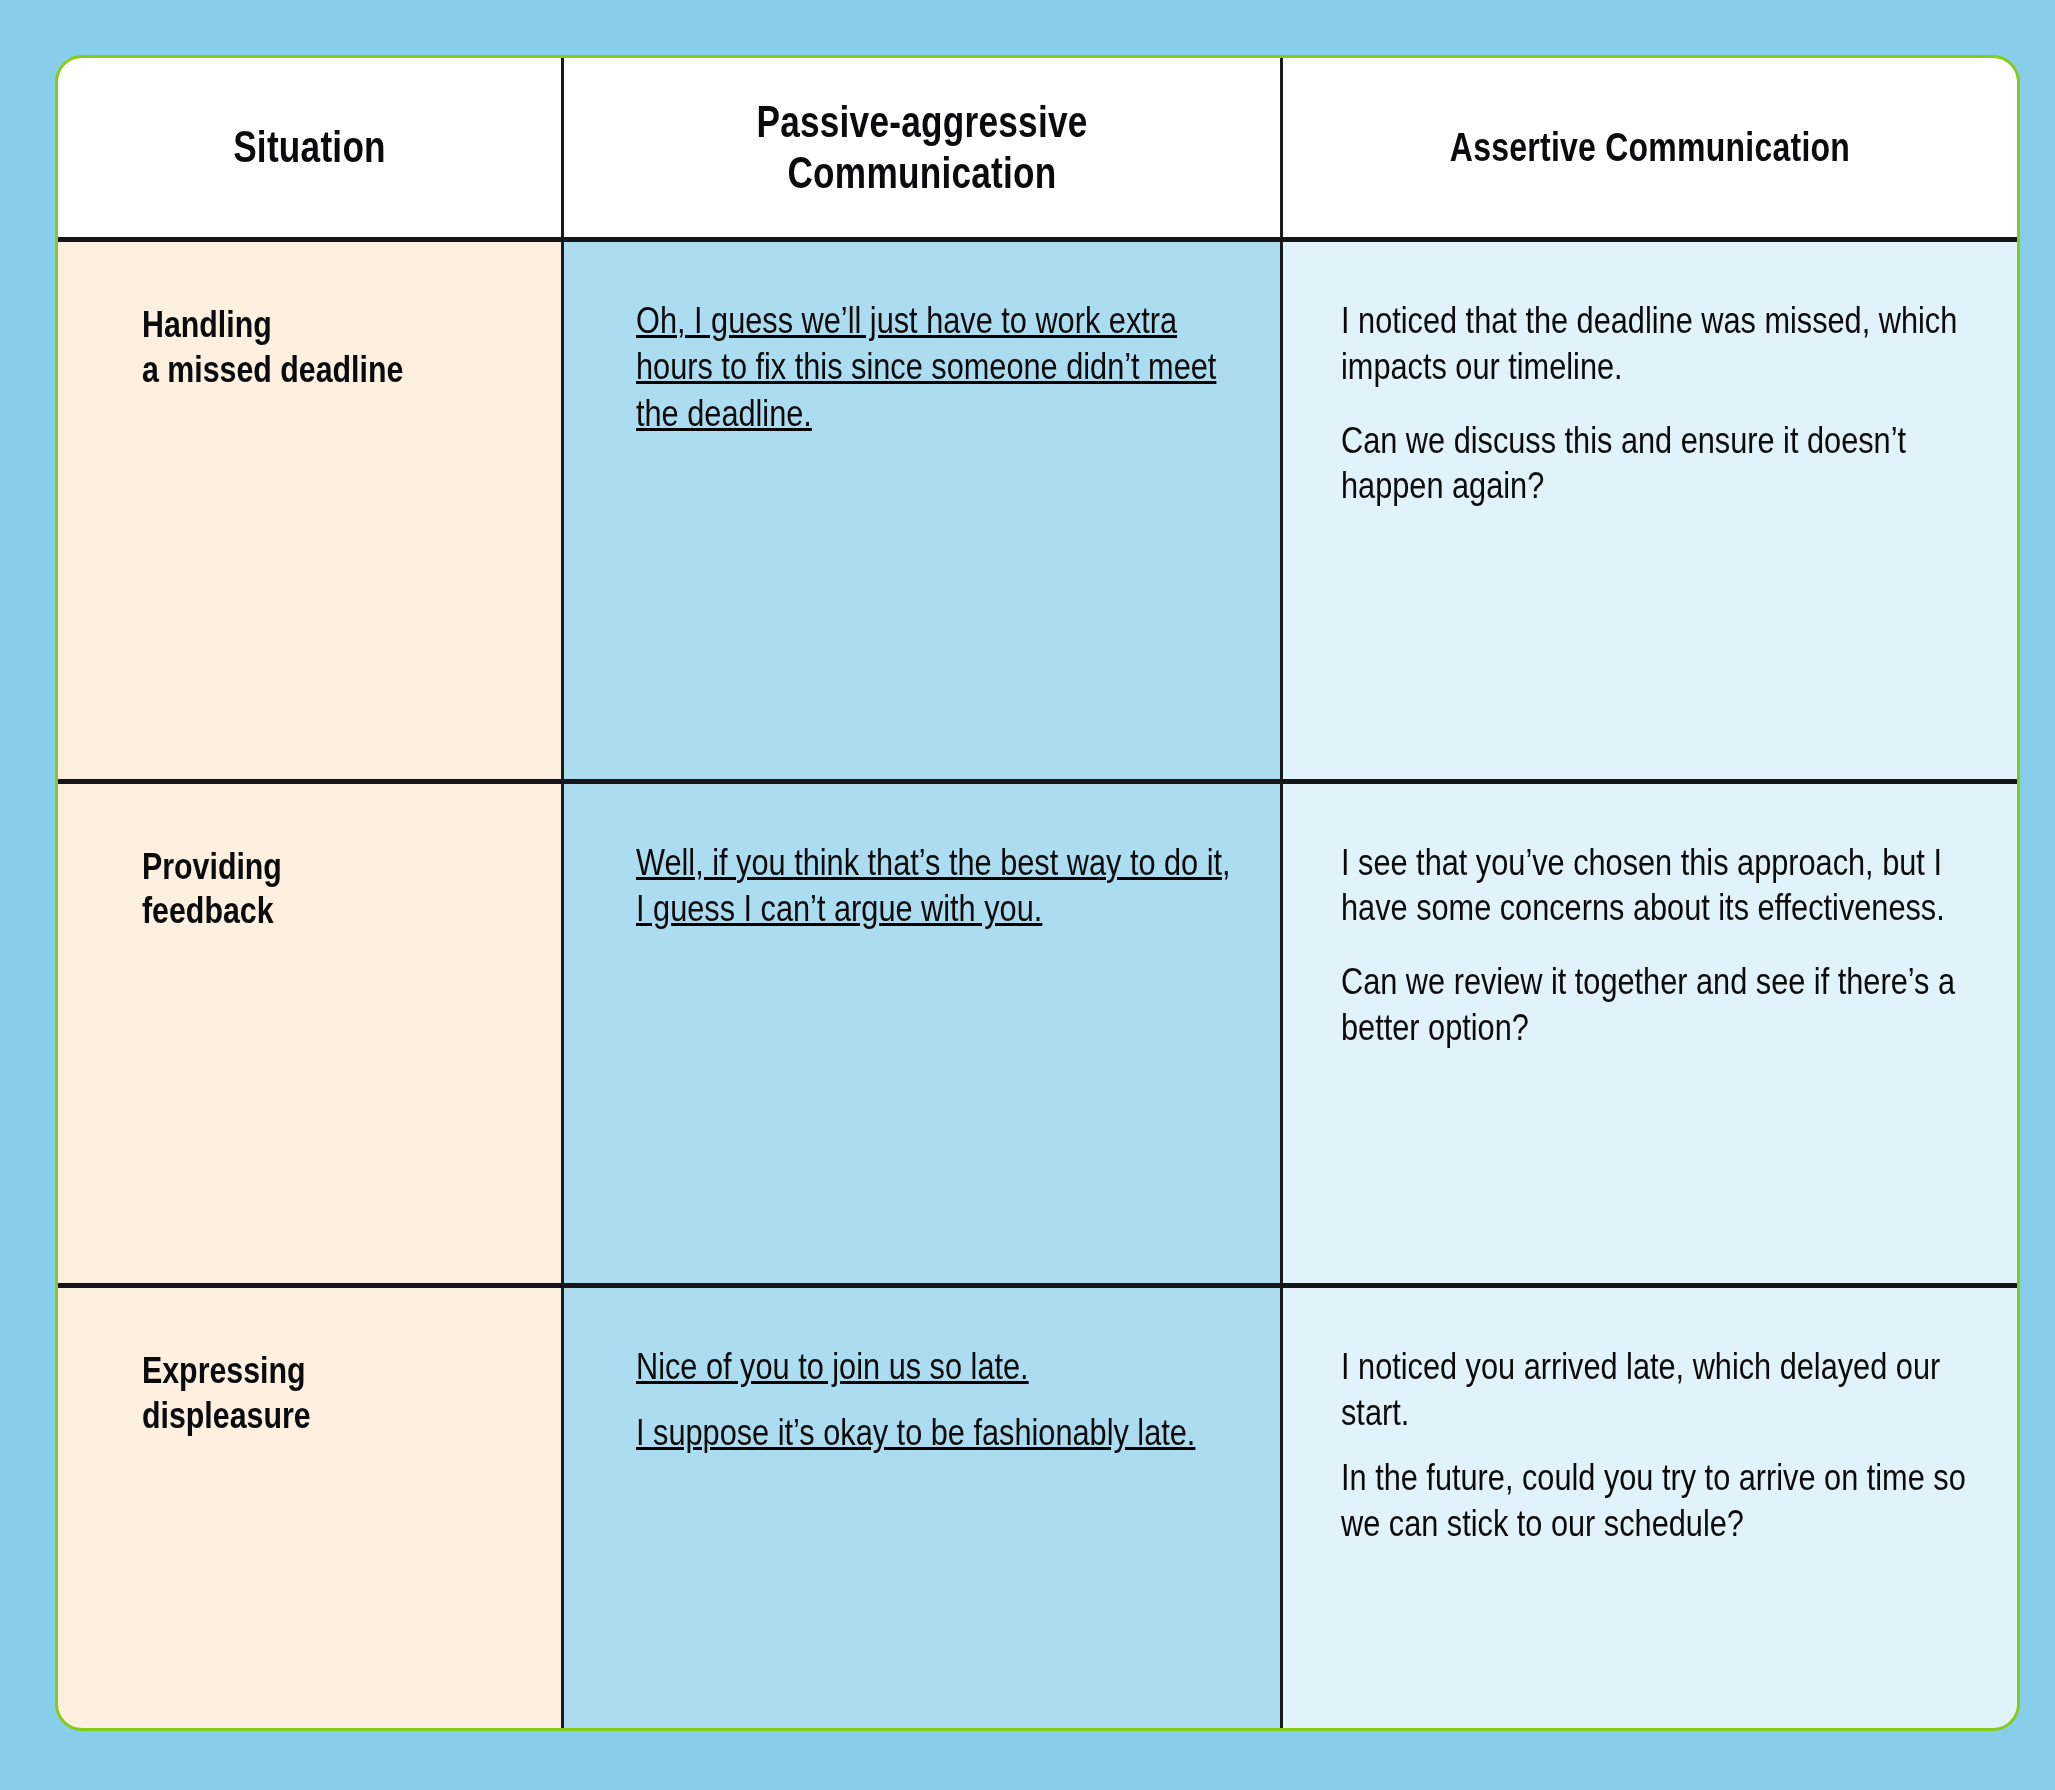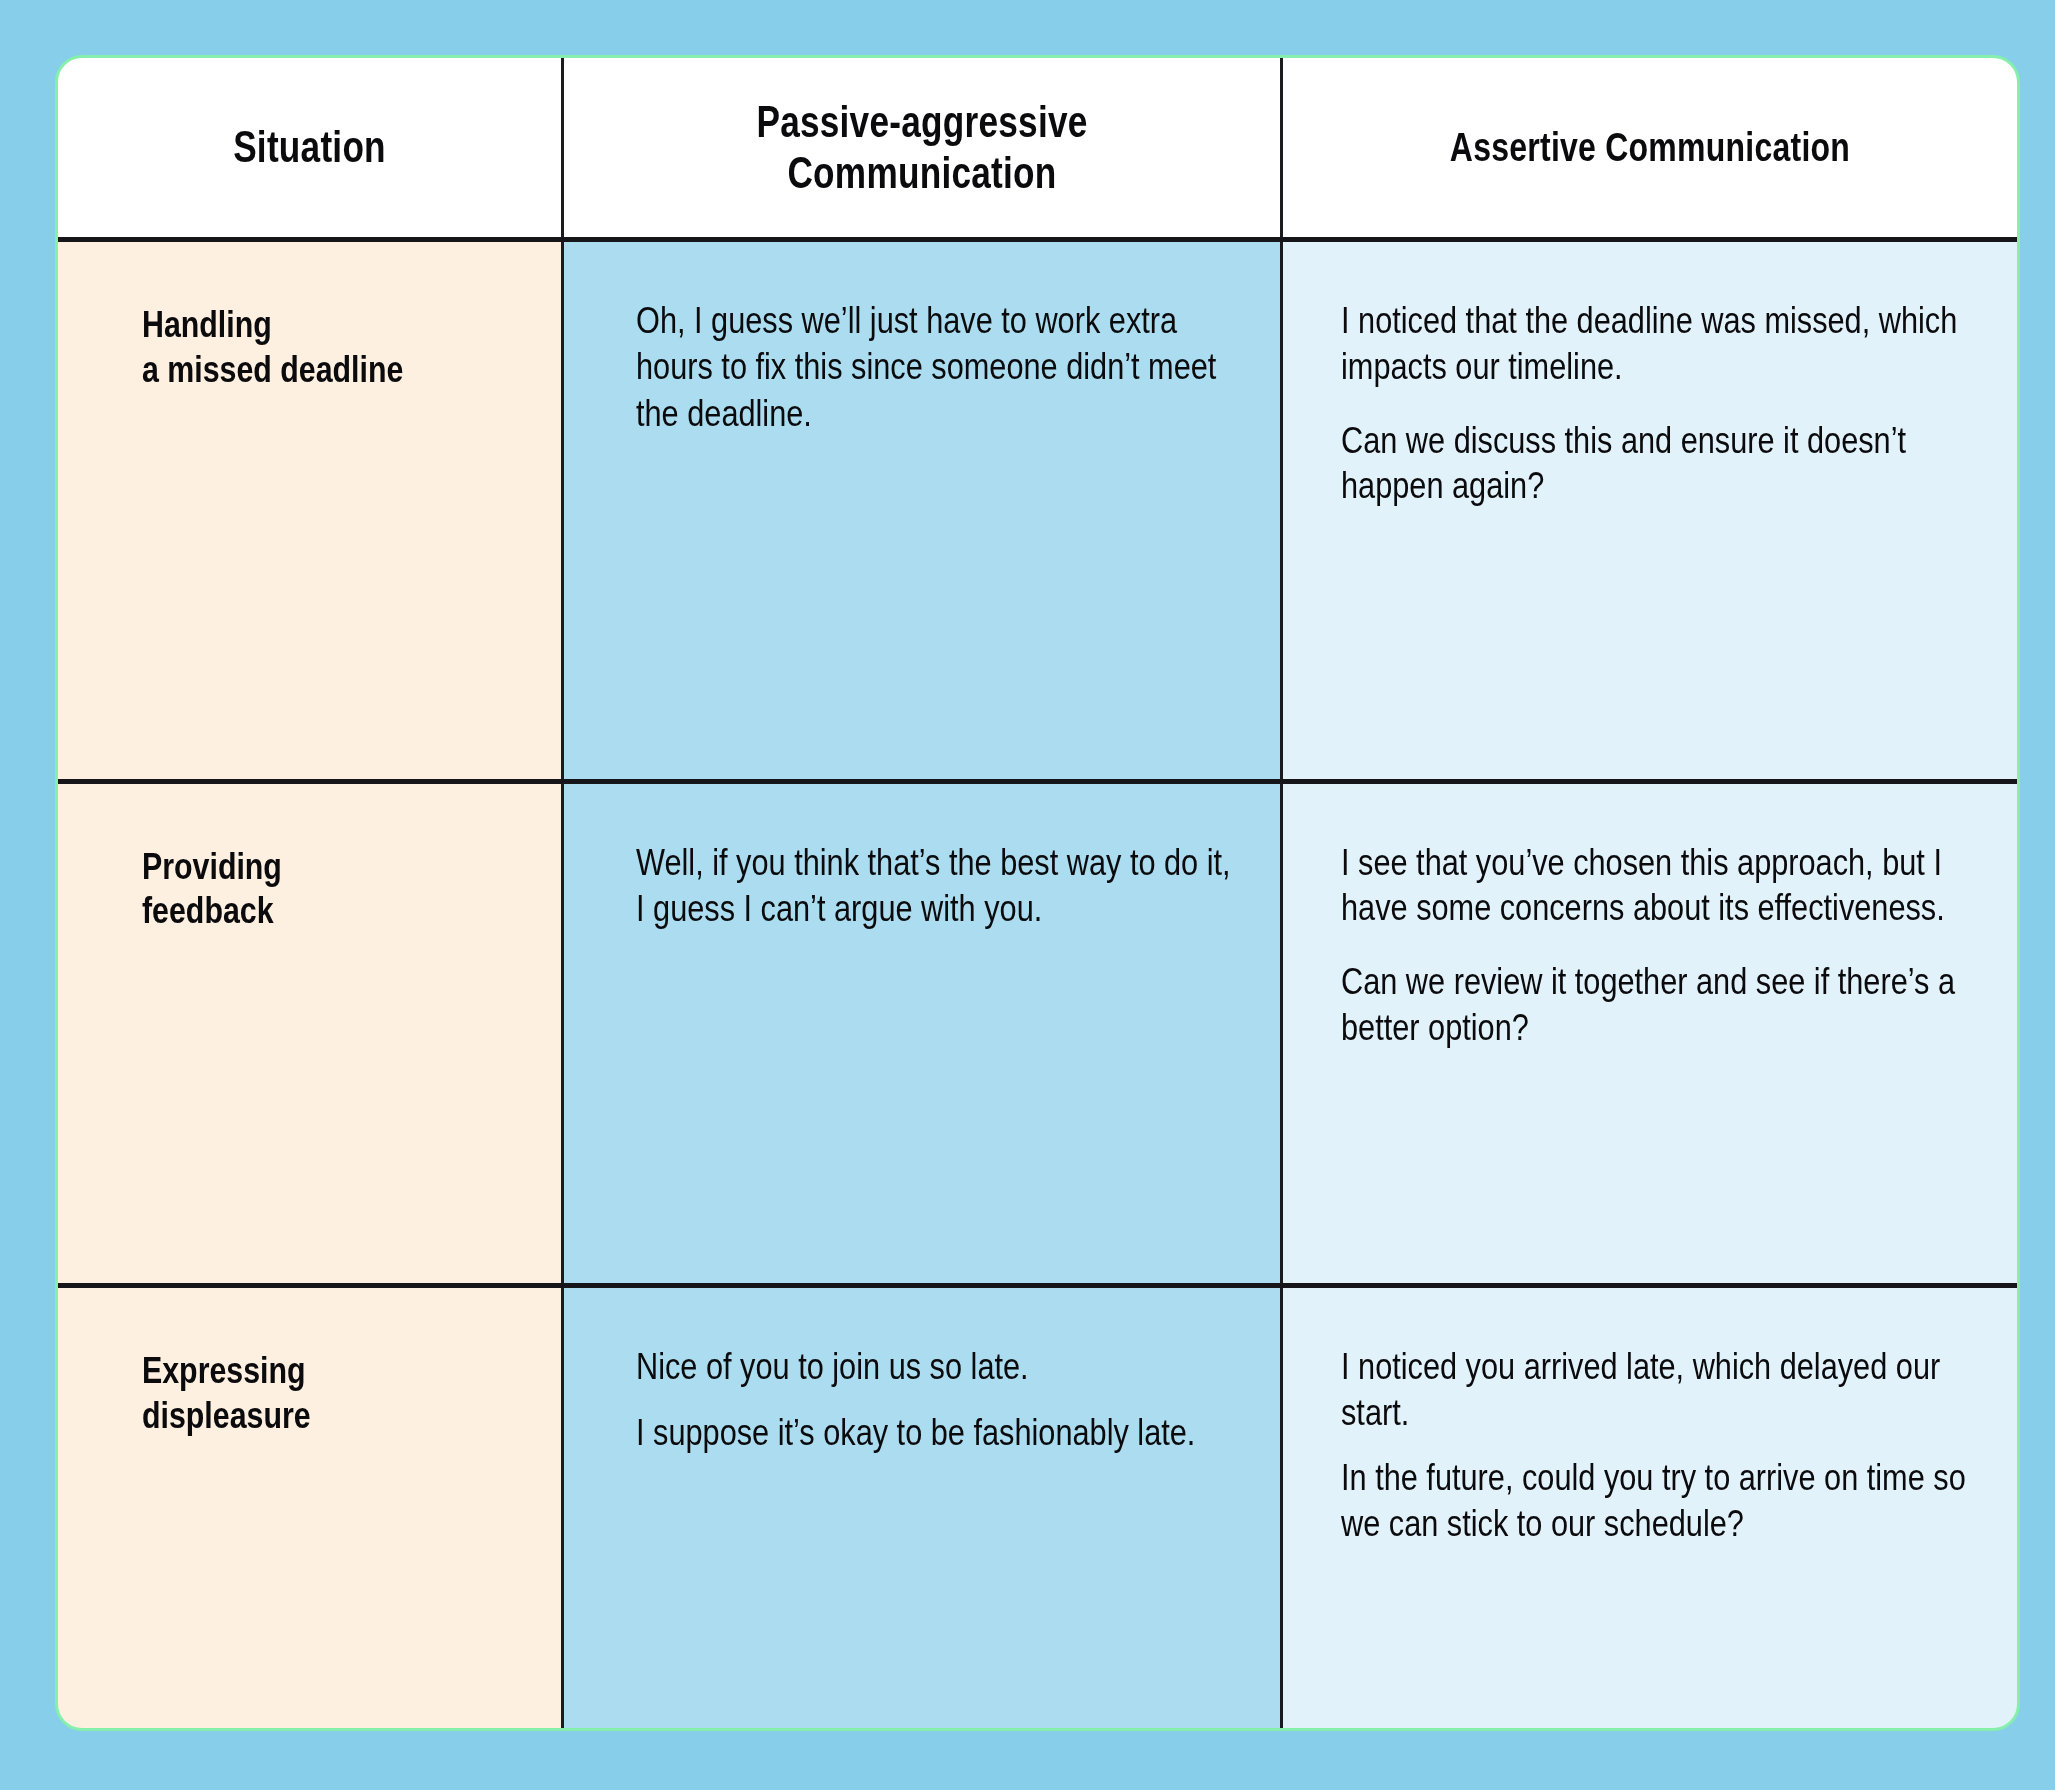--- a/index.html
+++ b/index.html
@@ -20,21 +20,21 @@
     height: 1790px;
     box-sizing: border-box;
     padding: 55px 39px 59px 55px;
   }
 
   .comparison-table {
     width: 1962px;
     height: 1676px;
     border-collapse: collapse;
     table-layout: fixed;
-    background: #86efac;
+    background: #84cc16;
     border: 3.9px solid #1a1a1f;
     border-radius: 27px;
     overflow: hidden;
     box-sizing: border-box;
   }
 
   .comparison-table col.c-situation { width: 506px; }
   .comparison-table col.c-passive  { width: 719px; }
   .comparison-table col.c-assert   { width: 737px; }
 
@@ -74,20 +74,21 @@
   tbody td:last-child { border-right: none; }
   tbody tr:last-child td { border-bottom: none; }
 
   td.situation-cell {
     background: #fdf0e0;
     padding: 61px 26px 26px 84px;
   }
   td.passive-cell {
     background: #abdcef;
     padding: 56px 45px 26px 72px;
+    text-decoration: underline;
   }
   td.assert-cell {
     background: #e2f2fb;
     padding: 56px 39px 26px 58px;
   }
 
   
   tr.row-1 td { height: 541px; }
   tr.row-2 td { height: 504px; margin-left: 10px; }
   tr.row-3 td { height: 443px; }

